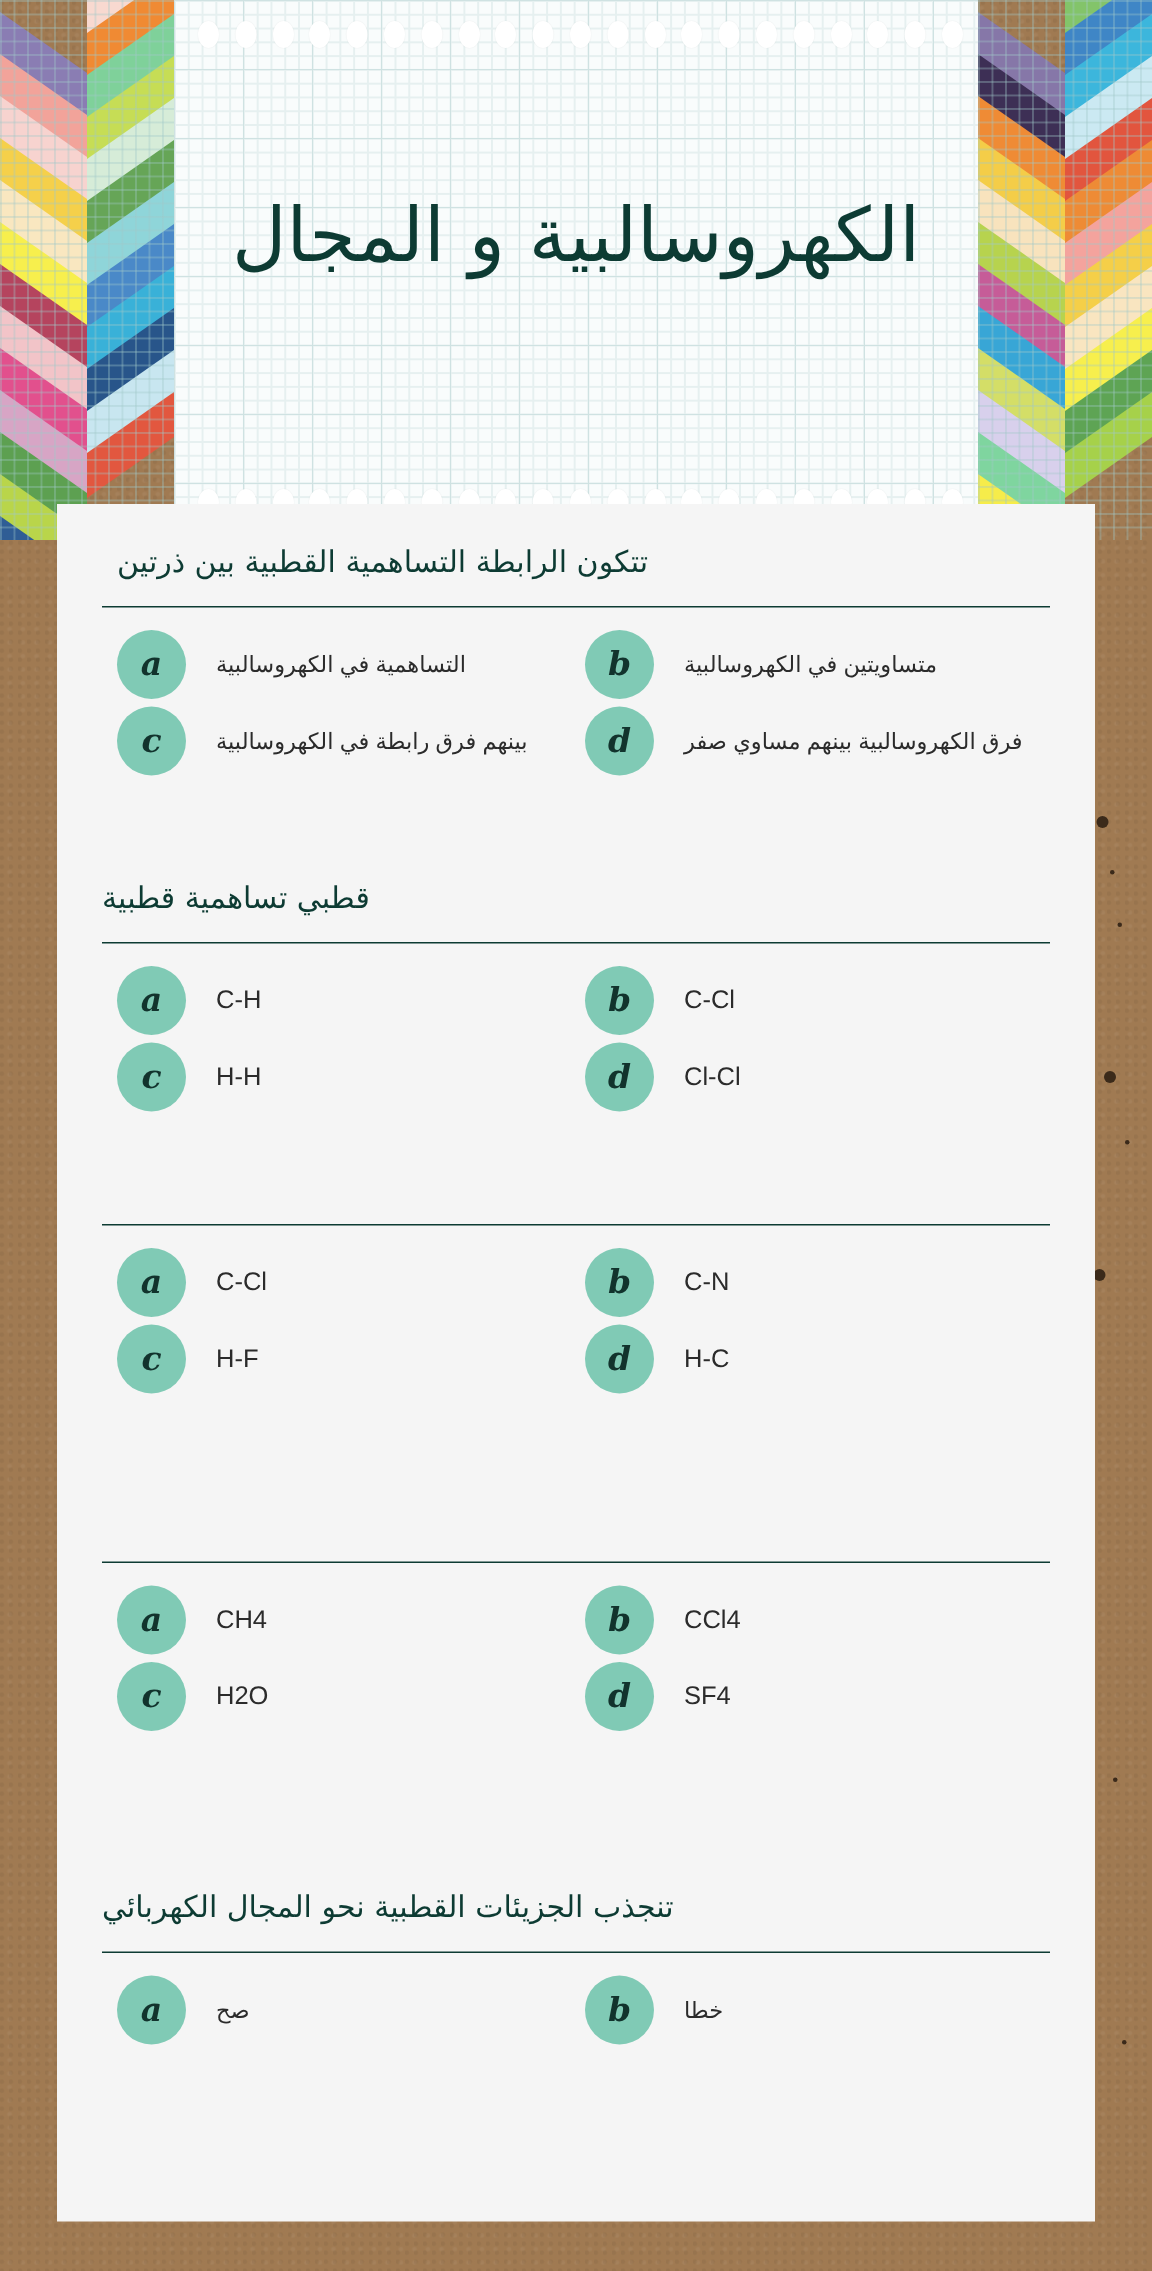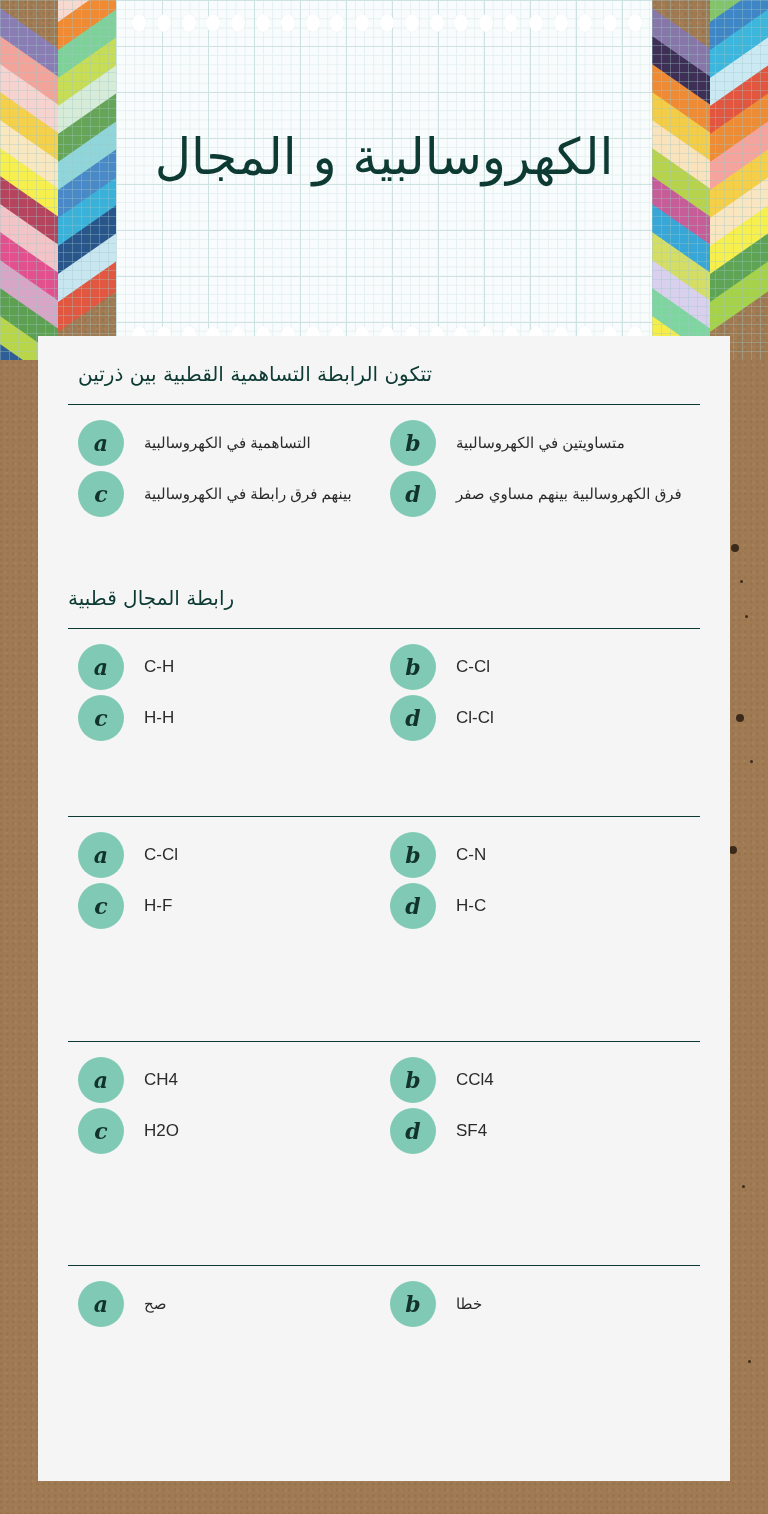--- a/index.html
+++ b/index.html
@@ -225,21 +225,21 @@
         <div class="opt-text ar">بينهم فرق رابطة في الكهروسالبية</div>
       </div>
       <div class="option" style="left:322px;top:66px;">
         <div class="bubble">d</div>
         <div class="opt-text ar">فرق الكهروسالبية بينهم مساوي صفر</div>
       </div>
     </div>
   </div>
 
   <div class="question" style="top:244px;">
-    <div class="q-title">رابطة المجال قطبية</div>
+    <div class="q-title">قطبي تساهمية قطبية</div>
     <div class="q-rule"></div>
     <div class="options">
       <div class="option" style="left:10px;top:15px;">
         <div class="bubble">a</div>
         <div class="opt-text">C-H</div>
       </div>
       <div class="option" style="left:322px;top:15px;">
         <div class="bubble">b</div>
         <div class="opt-text">C-Cl</div>
       </div>
@@ -292,20 +292,21 @@
         <div class="opt-text">H2O</div>
       </div>
       <div class="option" style="left:322px;top:66px;">
         <div class="bubble">d</div>
         <div class="opt-text">SF4</div>
       </div>
     </div>
   </div>
 
   <div class="question" style="top:917px;">
+    <div class="q-title">تنجذب الجزيئات القطبية نحو المجال الكهربائي</div>
     <div class="q-rule"></div>
     <div class="options">
       <div class="option" style="left:10px;top:15px;">
         <div class="bubble">a</div>
         <div class="opt-text ar">صح</div>
       </div>
       <div class="option" style="left:322px;top:15px;">
         <div class="bubble">b</div>
         <div class="opt-text ar">خطا</div>
       </div>

